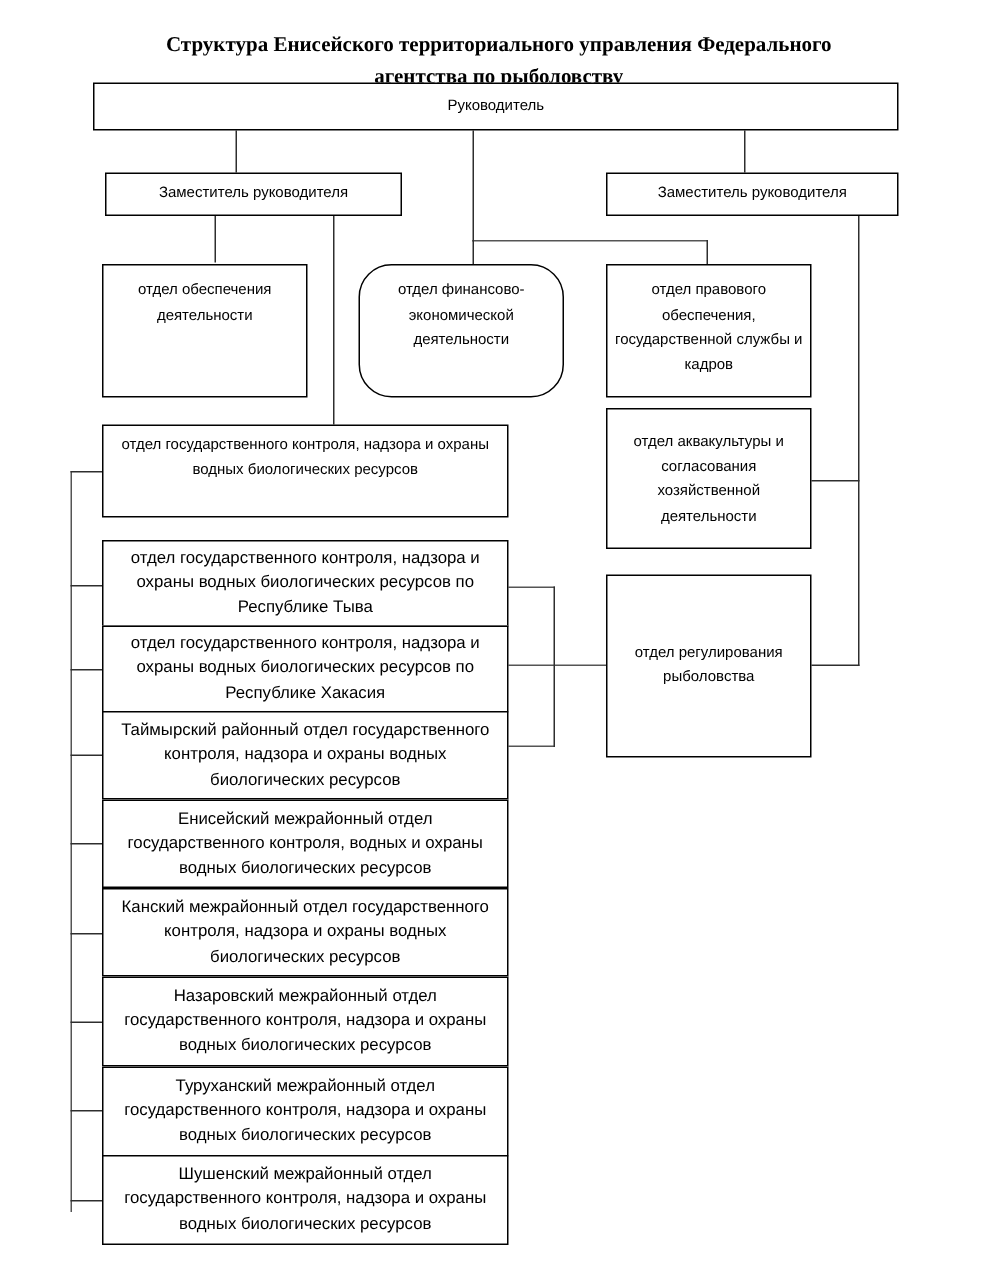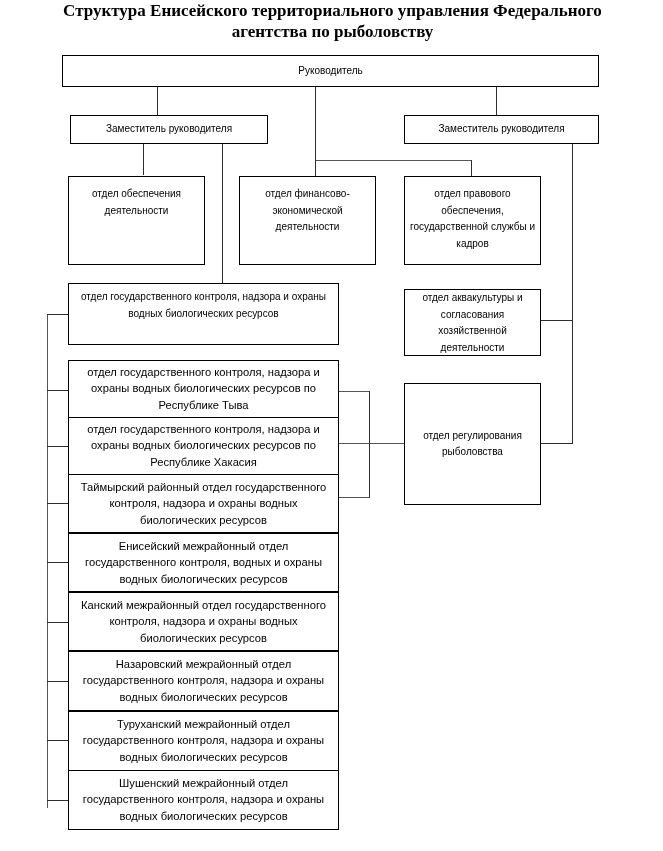--- a/index.html
+++ b/index.html
@@ -12,26 +12,26 @@
     width: 663px;
     height: 851px;
     background: #ffffff;
     overflow: hidden;
     font-family: "Liberation Sans", sans-serif;
   }
   
   .chart-title {
     position: absolute;
     left: 60px;
-    top: 0;
+    top: 20px;
     width: 545px;
     text-align: center;
     font-family: "Liberation Serif", serif;
     font-weight: bold;
-    font-size: 17px;
+    font-size: 14px;
     line-height: 21px;
     color: #000000;
     letter-spacing: 0px;
   }
   
   .node {
     position: absolute;
     box-sizing: border-box;
     border: 1.3px solid #000000;
     background: #ffffff;
@@ -143,33 +143,33 @@
   </div>
 
   <div class="node center" style="left:404px; top:115px; width:195px; height:29px;">
     <span>Заместитель руководителя</span>
   </div>
 
   <div class="node top" style="left:68px; top:176px; width:137px; height:89px; padding-top:9px;">
     <span>отдел обеспечения деятельности</span>
   </div>
 
-  <div class="node top" style="left:239px; top:176px; width:137px; height:89px; padding-top:9px;">
+  <div class="node top" style="left:239px; top:176px; width:137px; height:89px; padding-top:9px;border-radius:22px;">
     <span>отдел финансово-экономической деятельности</span>
   </div>
 
   <div class="node top" style="left:404px; top:176px; width:137px; height:89px; padding-top:9px;">
     <span>отдел правового обеспечения, государственной службы и кадров</span>
   </div>
 
   <div class="node top" style="left:68px; top:283px; width:271px; height:62px; padding-top:5px;">
     <span>отдел государственного контроля, надзора и охраны водных биологических ресурсов</span>
   </div>
 
-  <div class="node top" style="left:404px; top:289px; width:137px; height:67px; padding-top:0;">
+  <div class="node top" style="left:404px; top:272px; width:137px; height:94px; padding-top:14px;">
     <span>отдел  аквакультуры и согласования хозяйственной деятельности</span>
   </div>
 
   <div class="node center" style="left:404px; top:383px; width:137px; height:122px;align-items:flex-end;">
     <span>отдел регулирования рыболовства</span>
   </div>
 
   <div class="listnode" style="left:68px; top:360px; width:271px; height:58px; padding-top:3px;">
     <span>отдел государственного контроля, надзора и охраны водных биологических ресурсов по Республике Тыва</span>
   </div>

